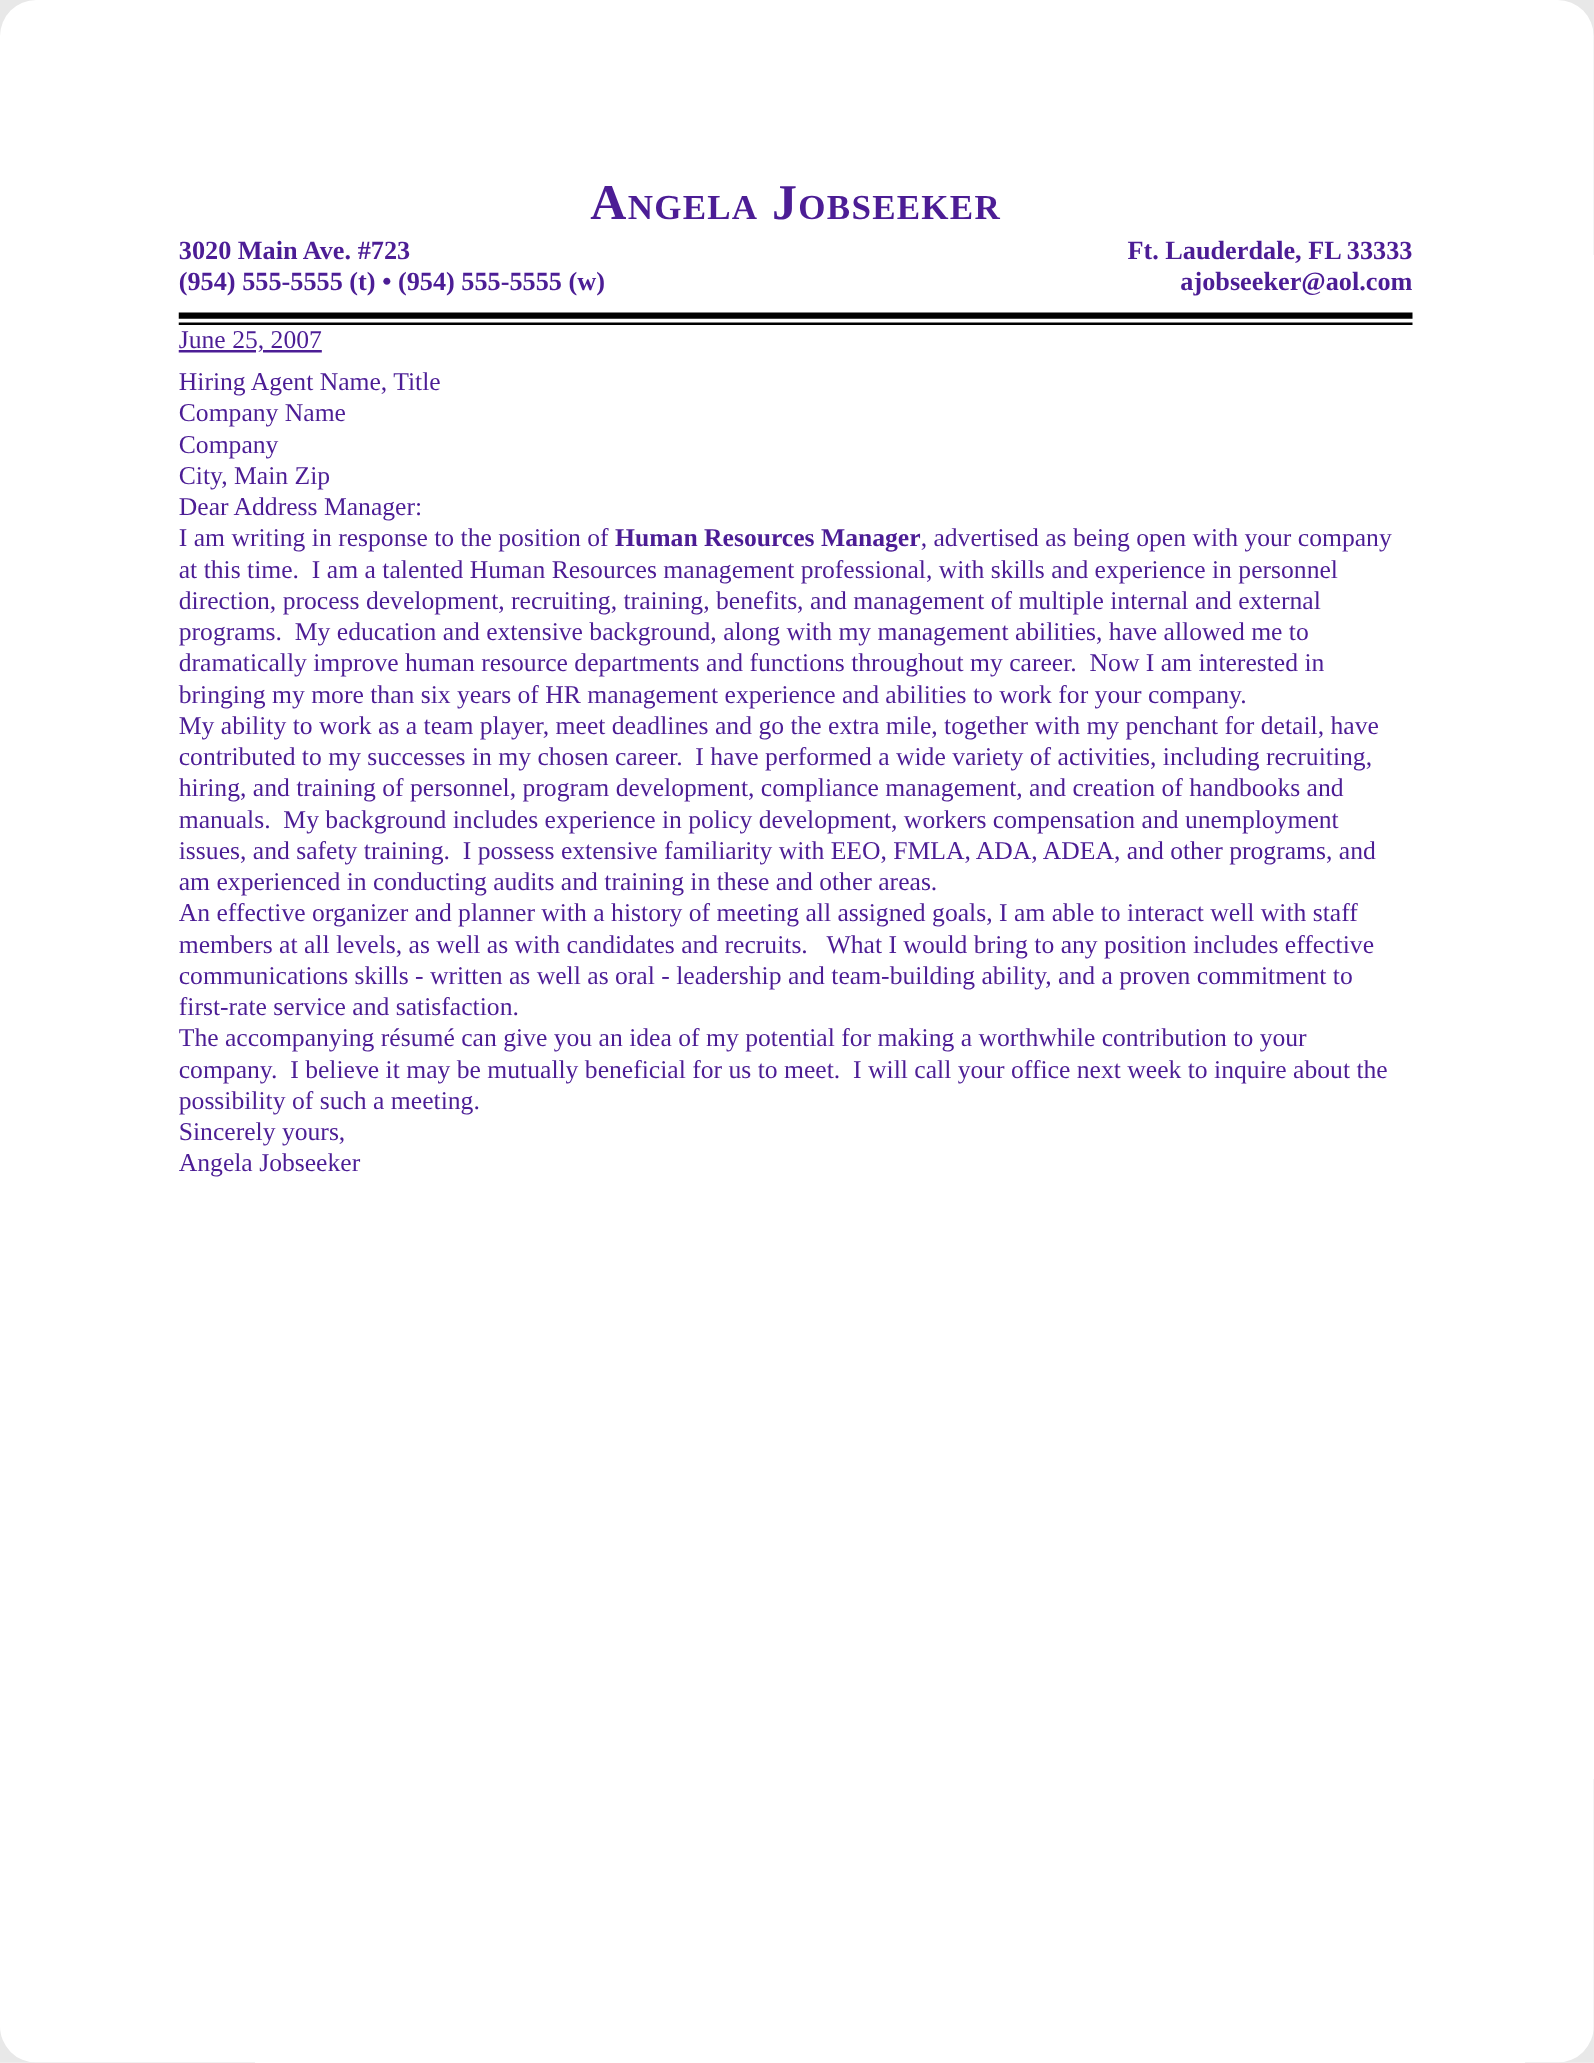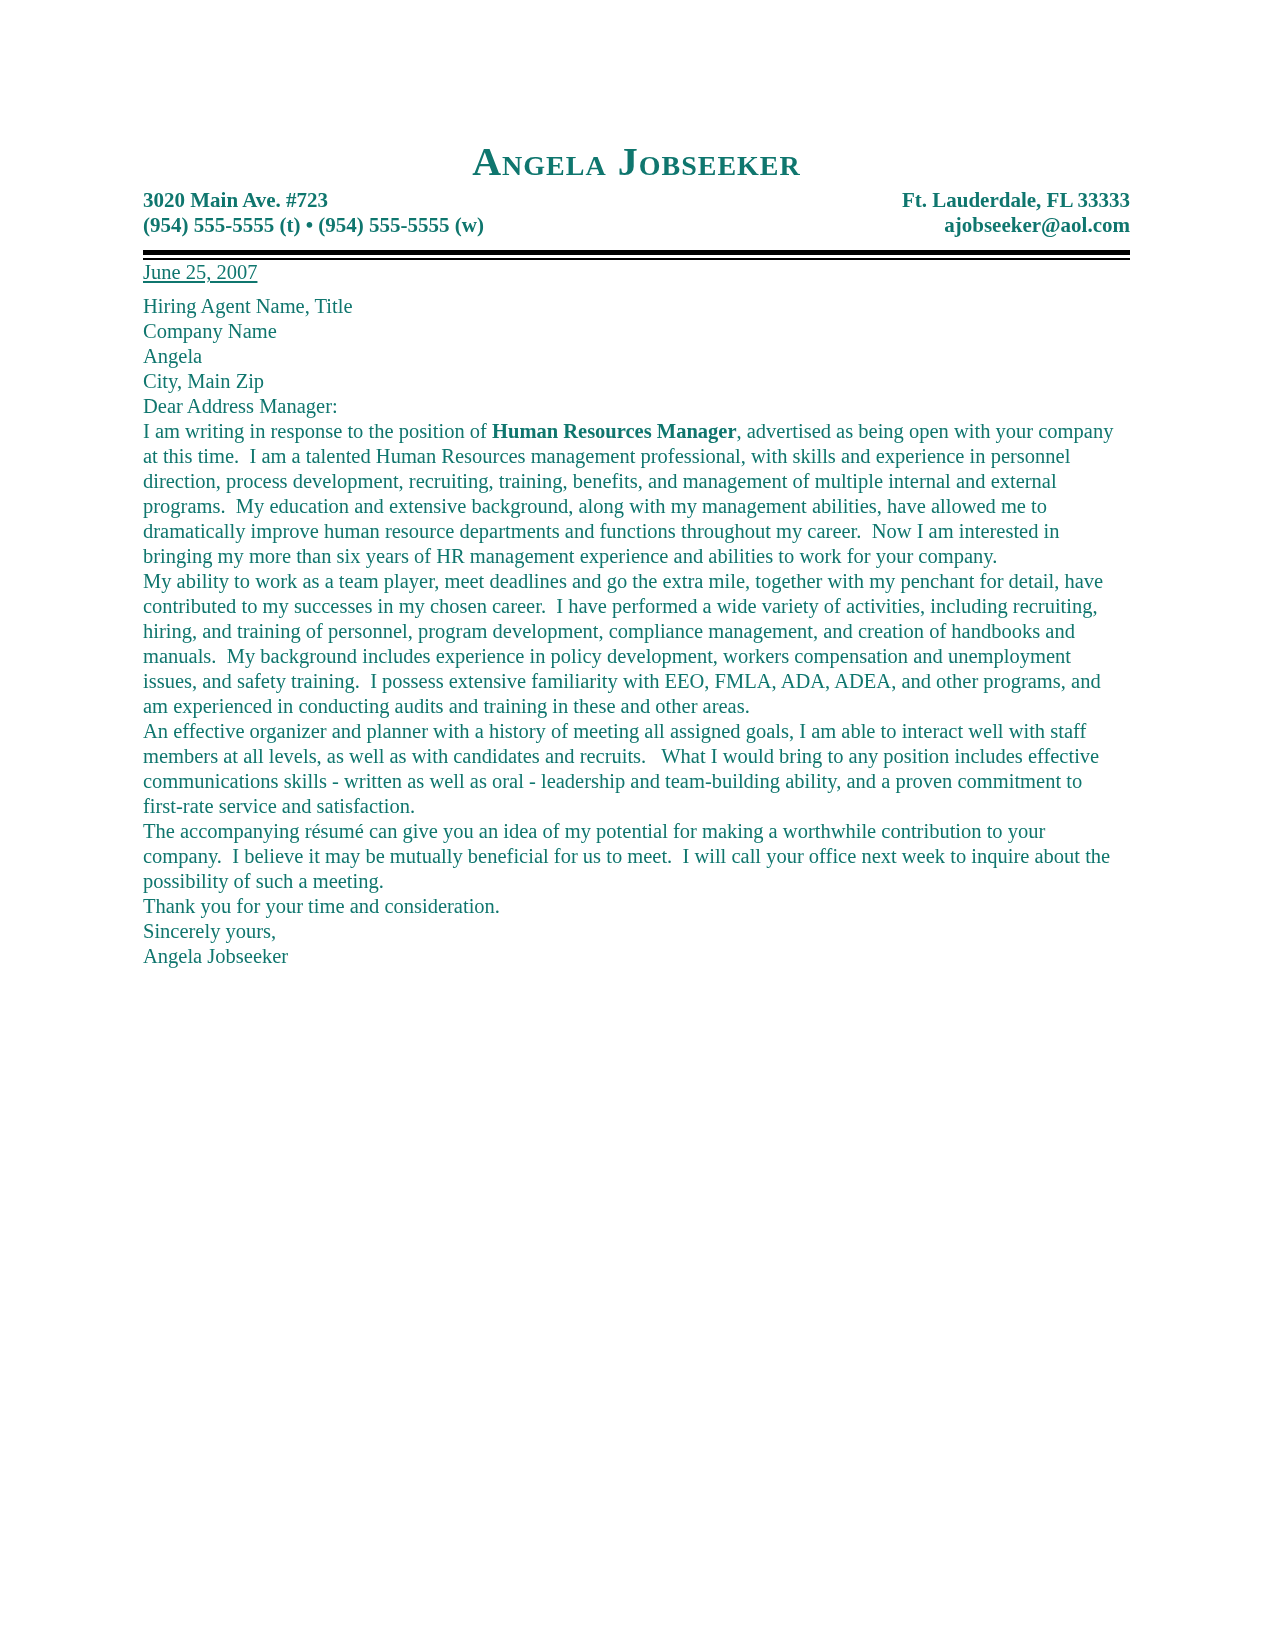--- a/index.html
+++ b/index.html
@@ -6,26 +6,27 @@
     margin: 0;
     padding: 0;
     background: #e8e8e8;
   }
   .page {
     position: relative;
     width: 1275px;
     height: 1650px;
     margin: 0 auto;
     background: #ffffff;
-    color: #0f766e;
+    color: #4c1d95;
     font-family: "Liberation Serif", "DejaVu Serif", serif;
     overflow: hidden;
     box-sizing: border-box;
     padding-top: 136px;
     padding-left: 143px;
+    border-radius: 29px;
   }
   
   .letterhead {
     width: 987px; 
   }
   .lh-name {
     text-align: center;
     font-variant: small-caps;
     font-weight: bold;
     font-size: 40px;
@@ -82,34 +83,33 @@
     </div>
     <div class="lh-divider"></div>
   </div>
 
   <div class="letter-body">
     <p class="mt-date">June 25, 2007</p>
 
     <div class="mt-1line">
       <p>Hiring Agent Name, Title</p>
       <p>Company Name</p>
-      <p>Angela</p>
+      <p>Company</p>
       <p>City, Main Zip</p>
     </div>
 
     <p class="mt-2line">Dear Address Manager:</p>
 
     <p class="mt-2line"><span>I am writing in response to the position of </span><span class="bold">Human Resources Manager</span><span>, advertised as being open with your company at this time.  I am a talented Human Resources management professional, with skills and experience in personnel direction, process development, recruiting, training, benefits, and management of multiple internal and external programs.  My education and extensive background, along with my management abilities, have allowed me to dramatically improve human resource departments and functions throughout my career.  Now I am interested in bringing my more than six years of HR management experience and abilities to work for your company.</span></p>
 
     <p class="mt-1line">My ability to work as a team player, meet deadlines and go the extra mile, together with my penchant for detail, have contributed to my successes in my chosen career.  I have performed a wide variety of activities, including recruiting, hiring, and training of personnel, program development, compliance management, and creation of handbooks and manuals.  My background includes experience in policy development, workers compensation and unemployment issues, and safety training.  I possess extensive familiarity with EEO, FMLA, ADA, ADEA, and other programs, and am experienced in conducting audits and training in these and other areas.</p>
 
     <p class="mt-1line">An effective organizer and planner with a history of meeting all assigned goals, I am able to interact well with staff members at all levels, as well as with candidates and recruits.   What I would bring to any position includes effective communications skills - written as well as oral - leadership and team-building ability, and a proven commitment to first-rate service and satisfaction.</p>
 
     <p class="mt-1line">The accompanying résumé can give you an idea of my potential for making a worthwhile contribution to your company.  I believe it may be mutually beneficial for us to meet.  I will call your office next week to inquire about the possibility of such a meeting.</p>
 
-    <p class="mt-1line">Thank you for your time and consideration.</p>
 
     <p class="mt-1line">Sincerely yours,</p>
 
     <p class="mt-sign">Angela Jobseeker</p>
   </div>
 
 </div>
 
 </body></html>

